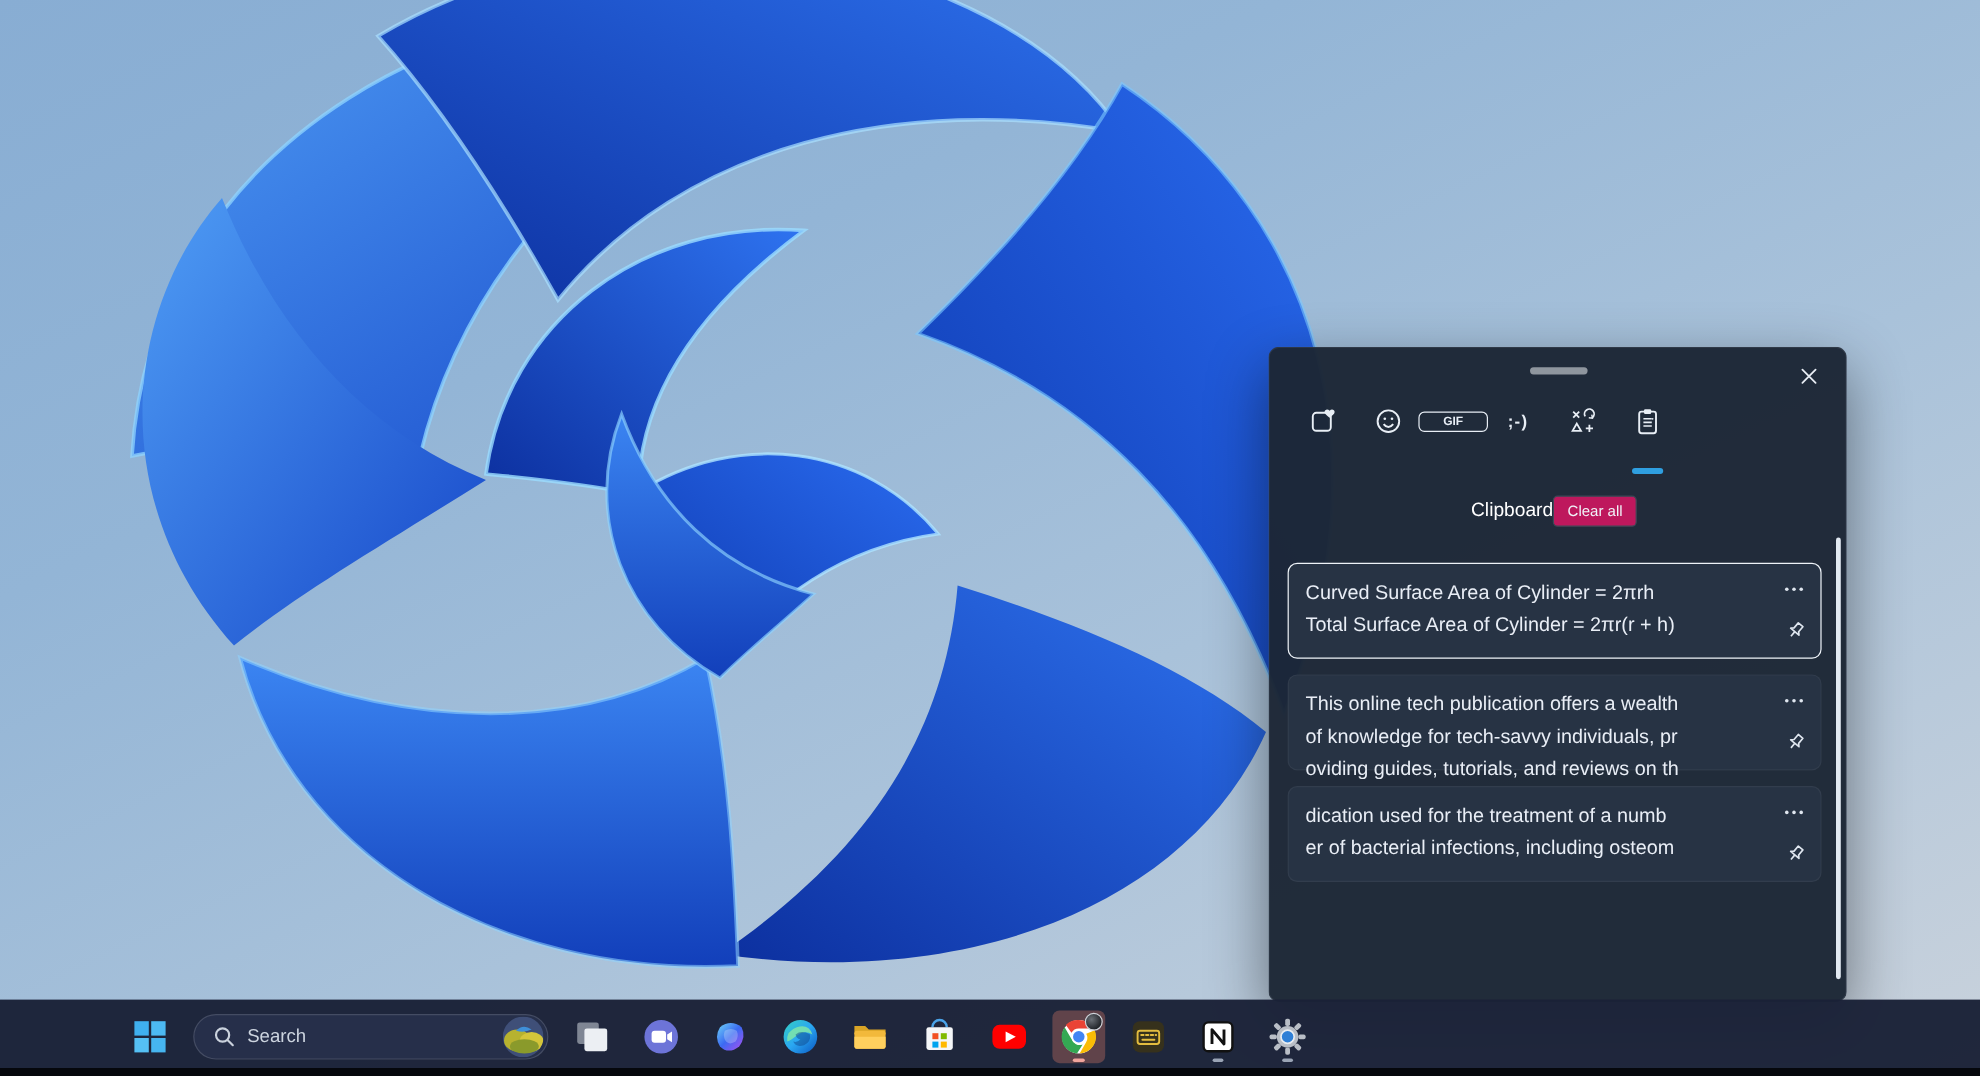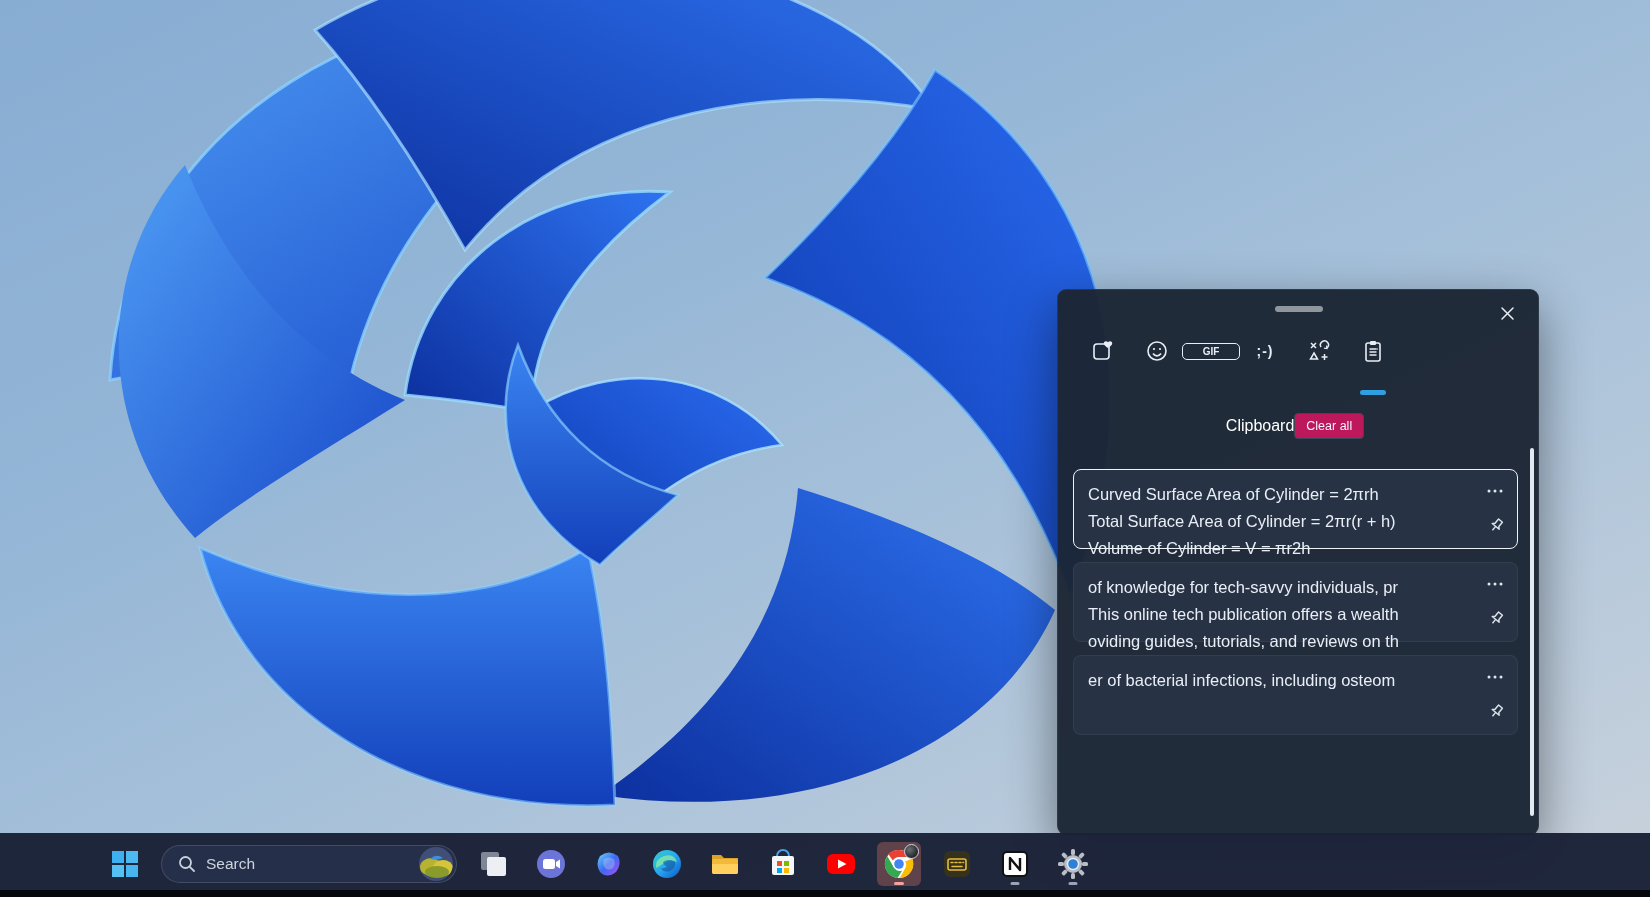--- a/index.html
+++ b/index.html
@@ -145,43 +145,42 @@
     <div class="clip-header">
       <span class="clip-title">Clipboard</span>
       <button class="clear-all">Clear all</button>
     </div>
 
     <div class="clip-list">
 
       <div class="clip-card selected">
         <span class="clip-line">Curved Surface Area of Cylinder = 2πrh</span>
         <span class="clip-line">Total Surface Area of Cylinder = 2πr(r + h)</span>
-        <span class="clip-line">Volume of Cylinder = V = πr2h</span>
         <span class="card-more">
           <svg width="20" height="14" viewBox="0 0 20 14">
               <g fill="#dfe6ef">
                 <circle cx="4" cy="7" r="1.5"></circle>
                 <circle cx="10" cy="7" r="1.5"></circle>
                 <circle cx="16" cy="7" r="1.5"></circle>
               </g>
             </svg>
         </span>
         <span class="card-pin">
           <svg width="20" height="20" viewBox="0 0 20 20" fill="none" stroke="#dfe6ef" stroke-width="1.4" stroke-linejoin="round">
             <g transform="rotate(40 10 10)">
                 <path d="M7.5 3 h5 v5.5 l2 2 h-9 l2-2 Z"></path>
                 <path d="M10 10.5 v5"></path>
               </g>
           </svg>
         </span>
       </div>
 
       <div class="clip-card">
+        <span class="clip-line">This online tech publication offers a wealth</span>
         <span class="clip-line">of knowledge for tech-savvy individuals, pr</span>
-        <span class="clip-line">This online tech publication offers a wealth</span>
         <span class="clip-line">oviding guides, tutorials, and reviews on th</span>
         <span class="card-more">
           <svg width="20" height="14" viewBox="0 0 20 14">
               <g fill="#dfe6ef">
                 <circle cx="4" cy="7" r="1.5"></circle>
                 <circle cx="10" cy="7" r="1.5"></circle>
                 <circle cx="16" cy="7" r="1.5"></circle>
               </g>
             </svg>
         </span>
@@ -189,20 +188,21 @@
           <svg width="20" height="20" viewBox="0 0 20 20" fill="none" stroke="#dfe6ef" stroke-width="1.4" stroke-linejoin="round">
             <g transform="rotate(40 10 10)">
                 <path d="M7.5 3 h5 v5.5 l2 2 h-9 l2-2 Z"></path>
                 <path d="M10 10.5 v5"></path>
               </g>
           </svg>
         </span>
       </div>
 
       <div class="clip-card">
+        <span class="clip-line">dication used for the treatment of a numb</span>
         <span class="clip-line">er of bacterial infections, including osteom</span>
         <span class="card-more">
           <svg width="20" height="14" viewBox="0 0 20 14">
               <g fill="#dfe6ef">
                 <circle cx="4" cy="7" r="1.5"></circle>
                 <circle cx="10" cy="7" r="1.5"></circle>
                 <circle cx="16" cy="7" r="1.5"></circle>
               </g>
             </svg>
         </span>

